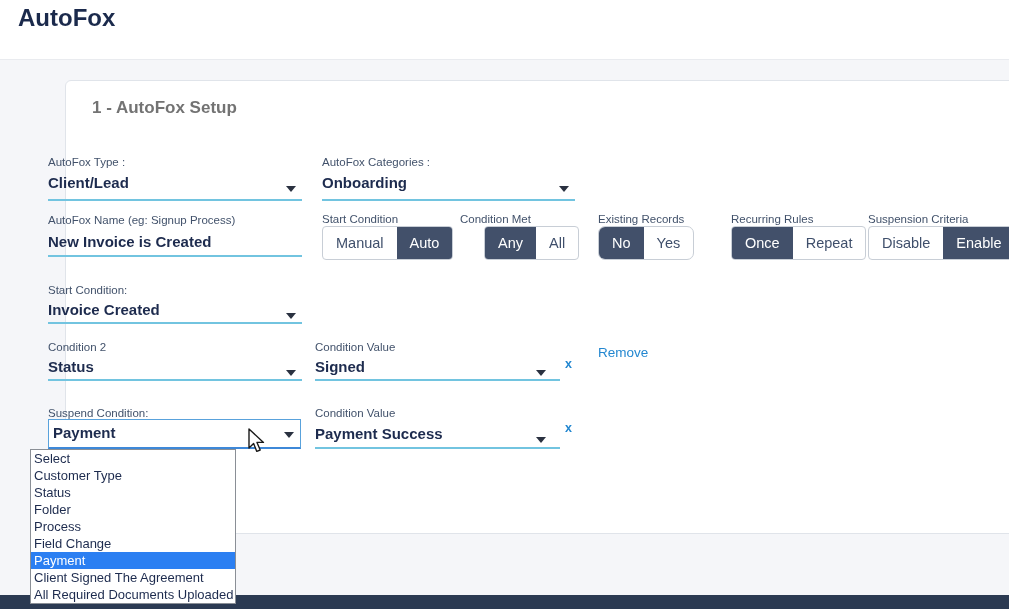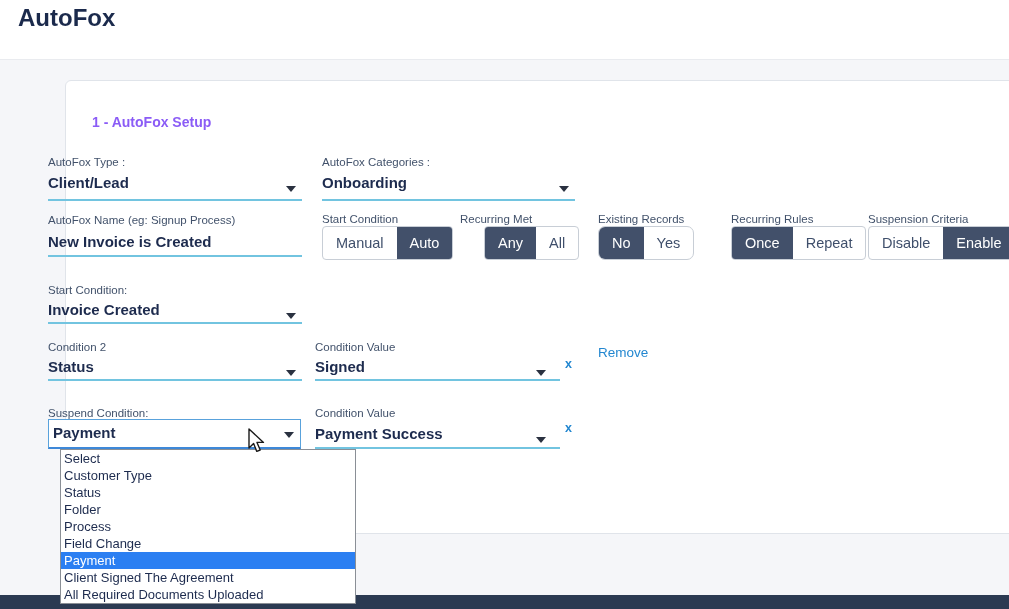--- a/index.html
+++ b/index.html
@@ -4,39 +4,39 @@
 <style>
   * { margin:0; padding:0; box-sizing:border-box; }
   html,body { width:1009px; height:609px; }
   body { font-family:"Liberation Sans", sans-serif; background:#fff; }
   .page { position:relative; width:1009px; height:609px; overflow:hidden; background:#f5f6f9; }
 
   .topbar { position:absolute; left:0; top:0; width:1009px; height:60px; background:#fff; border-bottom:1px solid #e9ebef; }
   .page-title { position:absolute; left:18px; top:4px; font-size:24px; font-weight:bold; color:#1b2a4c; }
 
   .card { position:absolute; left:65px; top:80px; width:955px; height:454px; background:#fff; border:1px solid #e0e4ea; border-radius:6px; }
-  .card-title { position:absolute; left:92px; top:114px; font-size:14px; font-weight:bold; color:#8b5cf6; }
+  .card-title { position:absolute; left:92px; top:98px; font-size:17px; font-weight:bold; color:#737373; }
 
   .lbl { position:absolute; font-size:11.5px; color:#42526b; white-space:nowrap; }
   .val { position:absolute; font-size:15px; font-weight:bold; color:#1d2b4e; white-space:nowrap; }
   .ul  { position:absolute; height:2px; background:#72c4e0; }
   .arrow { position:absolute; width:0; height:0; border-left:5px solid transparent; border-right:5px solid transparent; border-top:6px solid #2a3140; }
 
   .toggle { position:absolute; display:flex; height:34px; background:#fff; border:1px solid #c8ced6; border-radius:4px; overflow:hidden; }
   .toggle .opt { display:flex; align-items:center; justify-content:center; padding:0 13px; font-size:14.5px; color:#3f4f6b; cursor:default; white-space:nowrap; }
   .toggle .opt.sel { background:#42506a; color:#fff; }
 
   .link { position:absolute; font-size:13.5px; color:#2387d0; white-space:nowrap; }
   .clear-x { position:absolute; font-size:12.5px; font-weight:bold; color:#2387d0; }
 
   .open-select { position:absolute; left:48px; top:419px; width:253px; height:30px; background:#fff;
                  border:1px solid #59a2dc; border-bottom:2px solid #3e88d8; z-index:4; }
   .open-select .sel-text { position:absolute; left:4px; top:4px; font-size:15px; font-weight:bold; color:#1d2b4e; }
 
-  .dropdown-list { position:absolute; left:60px; top:449px; width:296px; background:#fff; border:1px solid #8a8f96; z-index:6; }
+  .dropdown-list { position:absolute; left:30px; top:449px; width:206px; background:#fff; border:1px solid #8a8f96; z-index:6; }
   .dropdown-list .item { height:17px; line-height:17px; font-size:13px; color:#1d2b4e; padding-left:3px; white-space:nowrap; overflow:hidden; }
   .dropdown-list .item.hl { background:#2b7ff2; color:#fff; }
 
   .footer { position:absolute; left:0; top:595px; width:1009px; height:14px; background:#2b3a52; z-index:2; }
 
   .cursor { position:absolute; left:247px; top:428px; z-index:10; }
 </style>
 </head>
 <body>
 
@@ -61,21 +61,21 @@
   <div class="lbl" style="left:48px; top:214px;">AutoFox Name (eg: Signup Process)</div>
   <div class="val" style="left:48px; top:233px;">New Invoice is Created</div>
   <div class="ul" style="left:48px; top:255px; width:254px;"></div>
 
   <div class="lbl" style="left:322px; top:213px;">Start Condition</div>
   <div class="toggle" style="left:322px; top:226px;">
     <div class="opt">Manual</div>
     <div class="opt sel">Auto</div>
   </div>
 
-  <div class="lbl" style="left:460px; top:213px;">Recurring Met</div>
+  <div class="lbl" style="left:460px; top:213px;">Condition Met</div>
   <div class="toggle" style="left:484px; top:226px;">
     <div class="opt sel">Any</div>
     <div class="opt">All</div>
   </div>
 
   <div class="lbl" style="left:598px; top:213px;">Existing Records</div>
   <div class="toggle" style="left:598px; top:226px;border-radius:7px;">
     <div class="opt sel">No</div>
     <div class="opt">Yes</div>
   </div>

